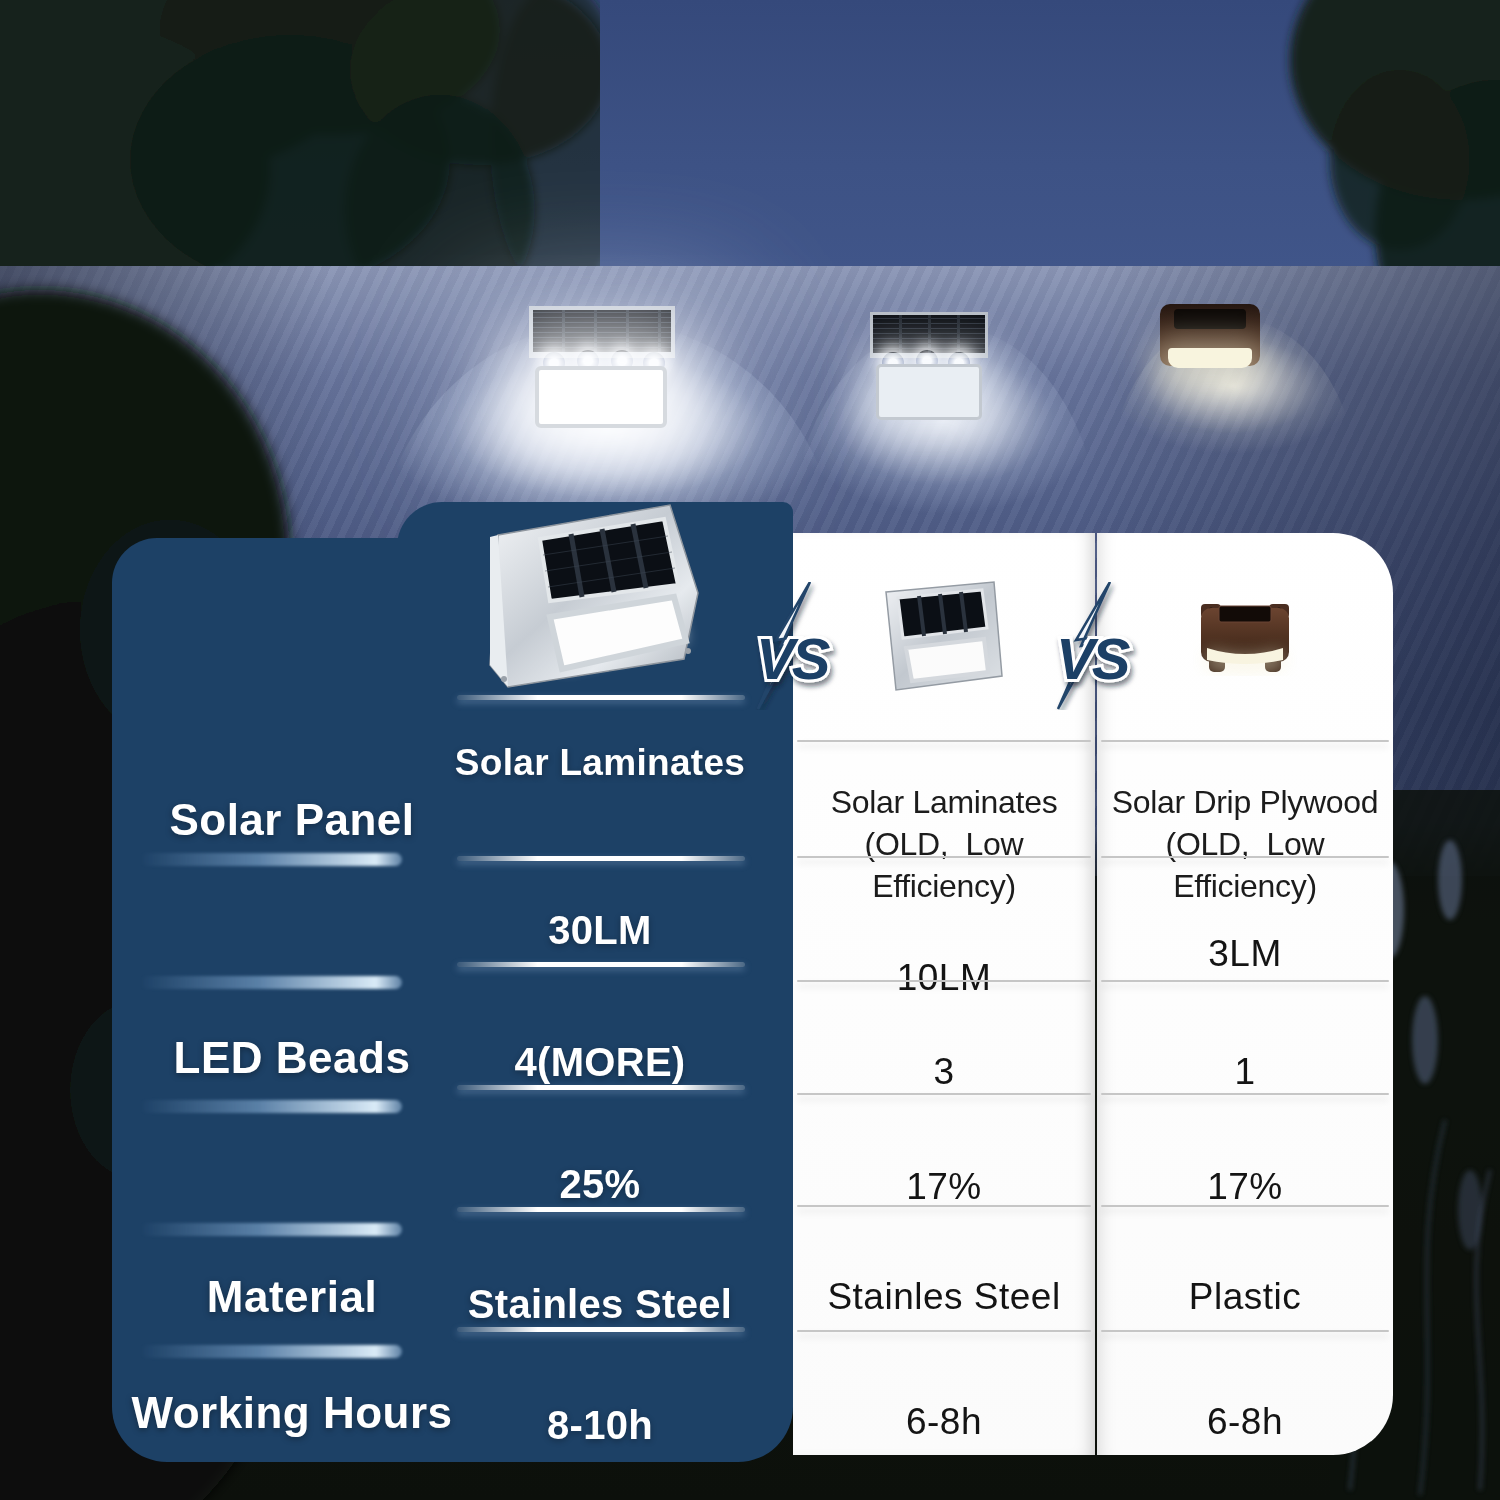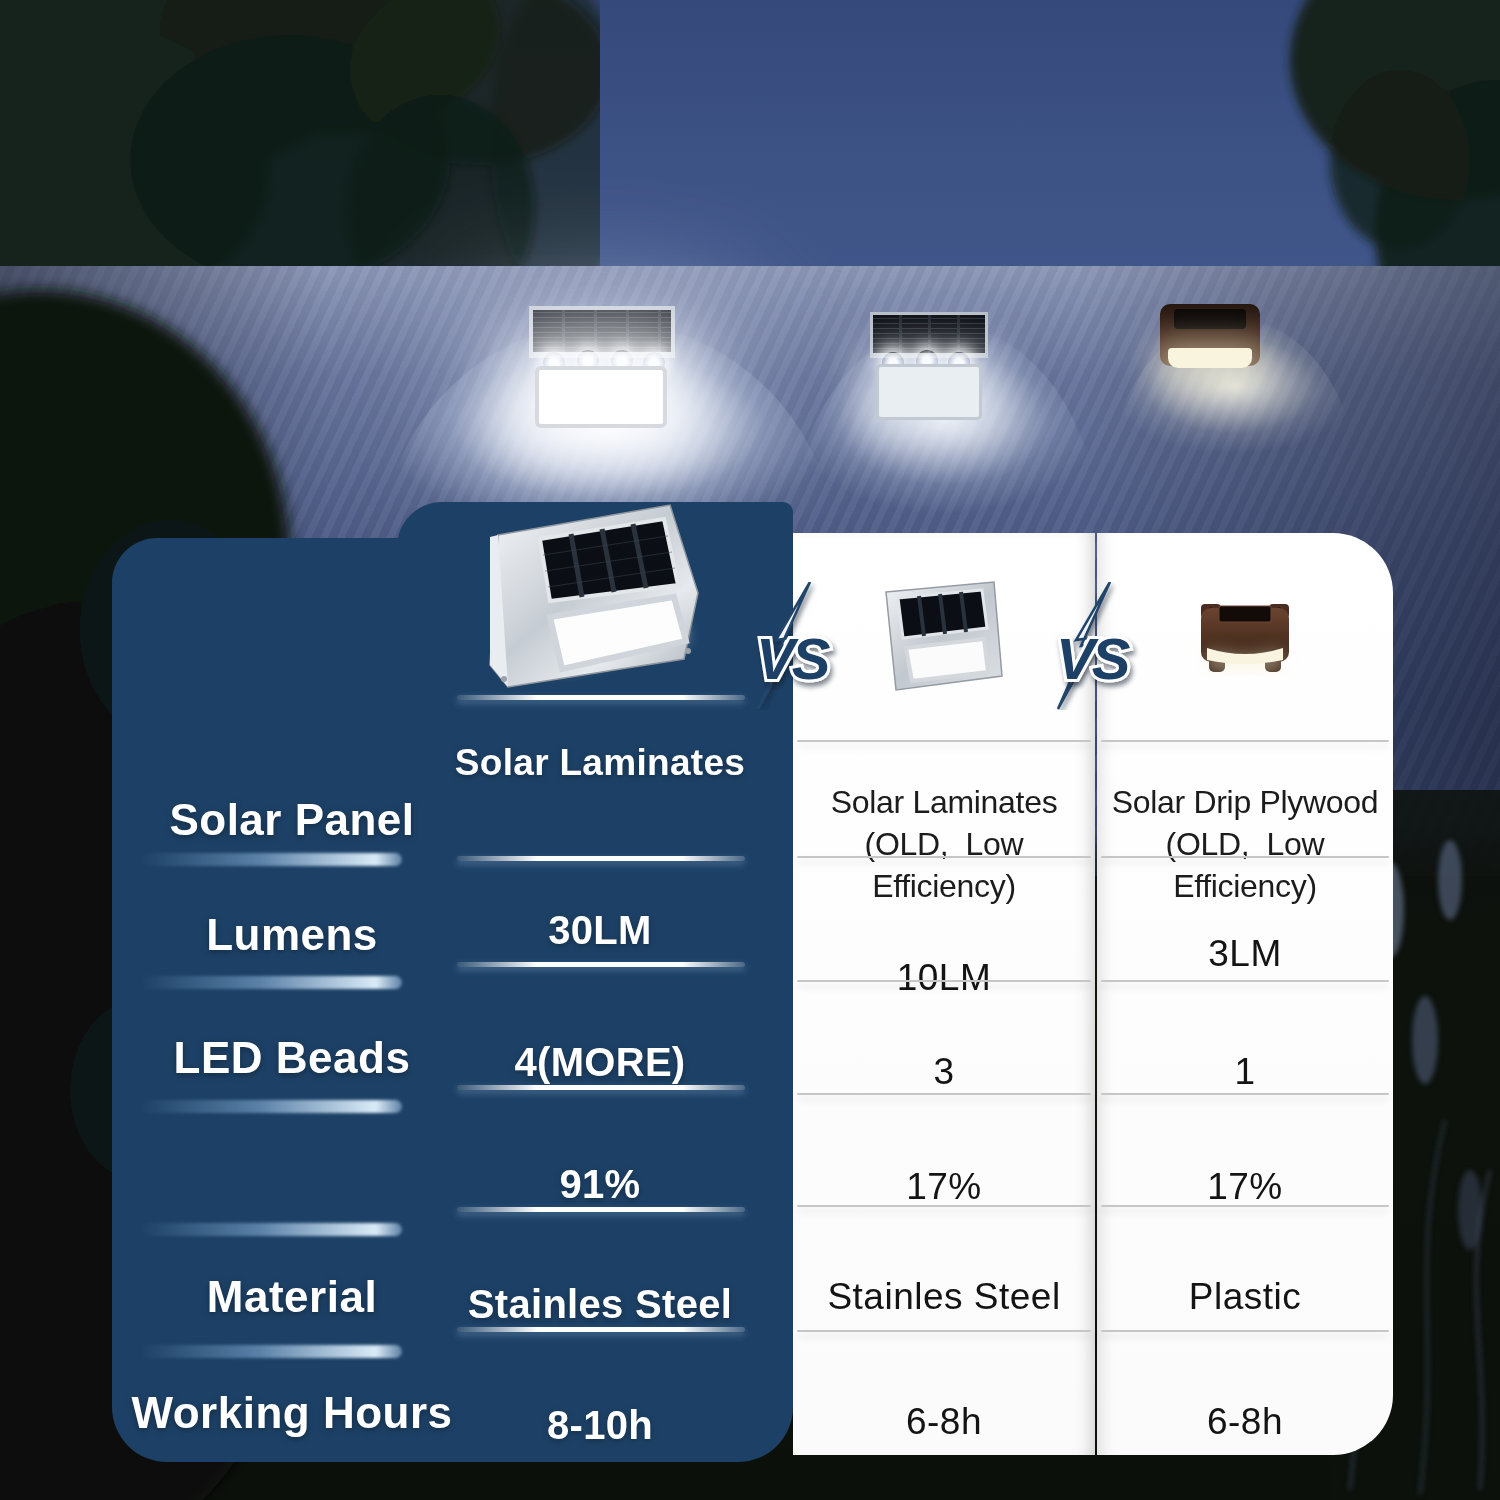--- a/index.html
+++ b/index.html
@@ -260,39 +260,38 @@
       </defs>
     <polygon points="62,0 28,58 41,56 10,127 46,62 33,64" fill="#f3f6fa" stroke="#23456b" stroke-width="2.5" filter="url(#vsd)"></polygon>
     <text x="8" y="97" font-family="Liberation Sans, sans-serif" font-size="58" font-weight="bold" font-style="italic" fill="#1d3f66" stroke="#ffffff" stroke-width="6" paint-order="stroke" letter-spacing="-3" filter="url(#vsd)">VS</text>
   </svg>
   <svg class="badge" style="left:1048px;top:582px;width:92px;height:128px" viewBox="0 0 92 128">
     <polygon points="62,0 28,58 41,56 10,127 46,62 33,64" fill="#f3f6fa" stroke="#23456b" stroke-width="2.5" filter="url(#vsd)"></polygon>
     <text x="8" y="97" font-family="Liberation Sans, sans-serif" font-size="58" font-weight="bold" font-style="italic" fill="#1d3f66" stroke="#ffffff" stroke-width="6" paint-order="stroke" letter-spacing="-3" filter="url(#vsd)">VS</text>
   </svg>
 
   <div class="blab" style="top:796px">Solar Panel</div>
-  <div class="blab" style="top:911px">Lumens</div>
   <div class="blab" style="top:1034px">LED Beads</div>
   <div class="blab" style="top:1389px">Working Hours</div>
   <div class="blab" style="top:1273px">Material</div>
 
   <div class="streak" style="top:853px"></div>
   <div class="streak" style="top:976px"></div>
   <div class="streak" style="top:1100px"></div>
   <div class="streak" style="top:1223px"></div>
   <div class="streak" style="top:1345px"></div>
 
   <div class="uline" style="top:695px"></div>
   <div class="bval bname" style="top:742px">Solar Laminates</div>
   <div class="uline" style="top:856px"></div>
   <div class="bval" style="top:908px">30LM</div>
   <div class="uline" style="top:962px"></div>
   <div class="bval" style="top:1040px">4(MORE)</div>
   <div class="uline" style="top:1085px"></div>
-  <div class="bval" style="top:1162px">91%</div>
+  <div class="bval" style="top:1162px">25%</div>
   <div class="uline" style="top:1207px"></div>
   <div class="bval" style="top:1282px">Stainles Steel</div>
   <div class="uline" style="top:1327px"></div>
   <div class="bval" style="top:1403px">8-10h</div>
 
   <div class="wdiv mid" style="top:740px"></div>
   <div class="wname mid-col" style="top:782px">Solar Laminates</div>
   <div class="wname mid-col" style="top:824px">(OLD,&nbsp; Low Efficiency)</div>
   <div class="wdiv mid" style="top:856px"></div>
   <div class="wval mid-col" style="top:957px">10LM</div>

